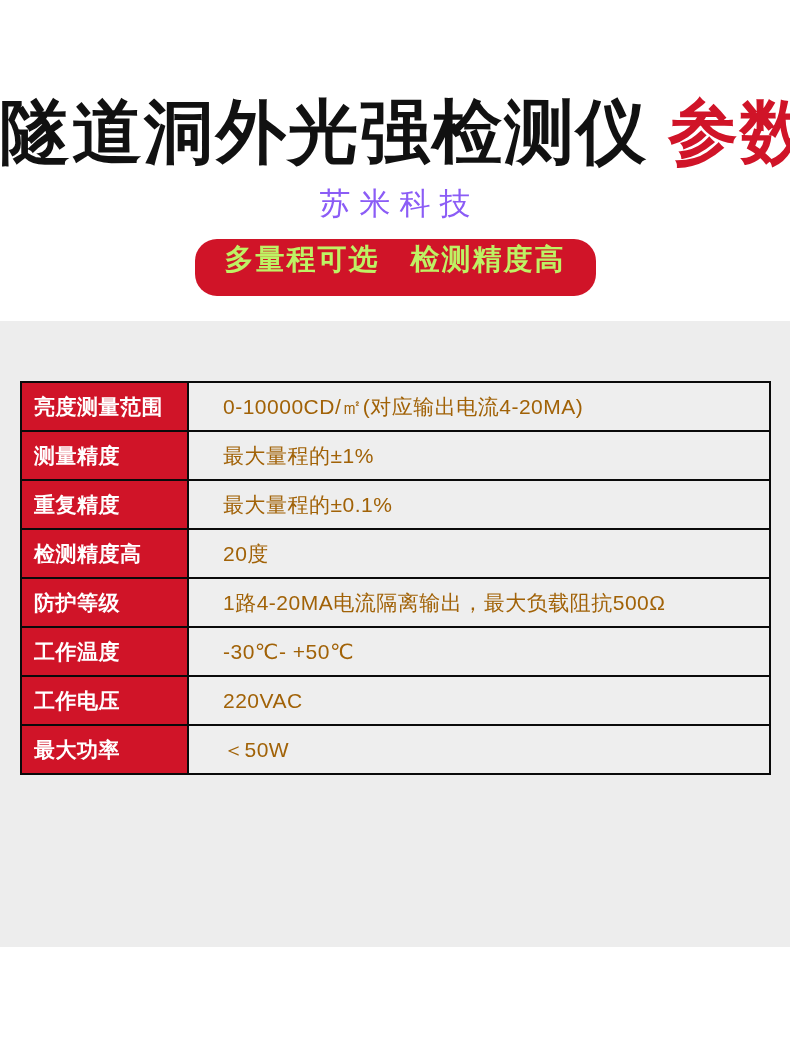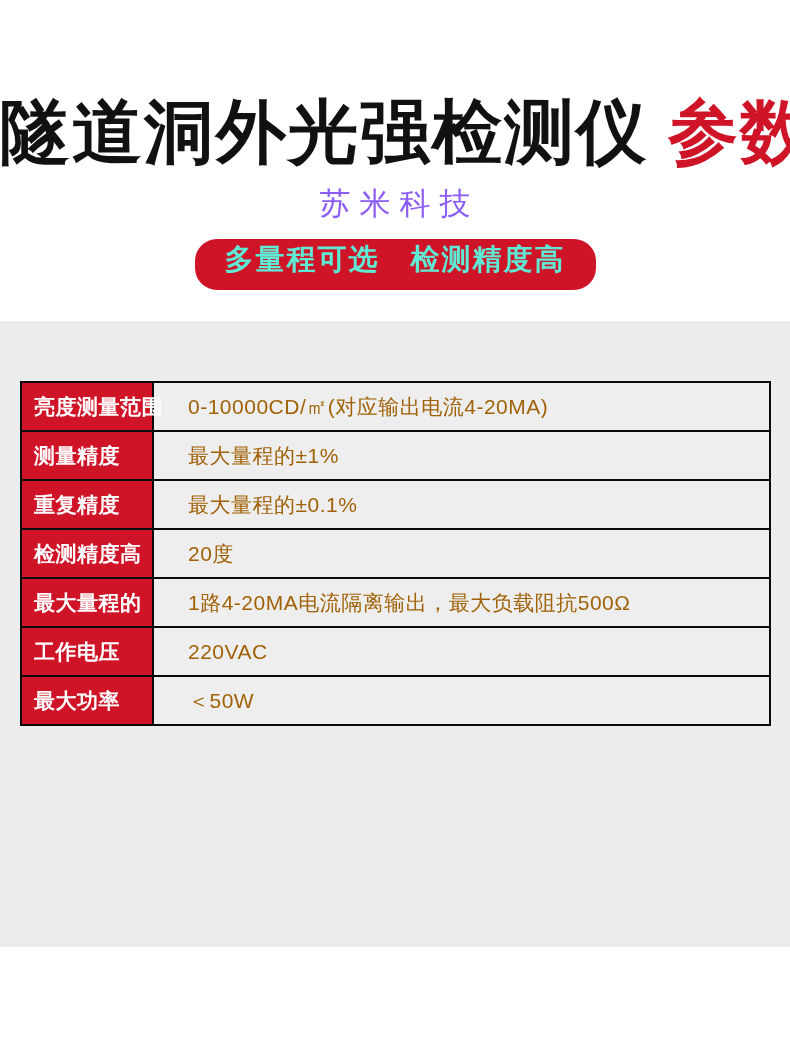--- a/index.html
+++ b/index.html
@@ -43,26 +43,26 @@
     margin-top: 12px;
     font-size: 31px;
     font-weight: normal;
     color: #8b5cf6;
     letter-spacing: 9px;
     text-indent: 9px; 
   }
   .banner-pill {
     display: inline-block;
     margin-top: 14px;
-    height: 51px;
+    height: 57px;
     line-height: 41px;
     padding: 0 30px;
     border-radius: 22px;
     background: var(--accent);
-    color: #5eead4;
+    color: #bef264;
     font-size: 29px;
     font-weight: bold;
     letter-spacing: 2px;
     white-space: nowrap;
   }
   
   .gray-section {
     background: var(--section-bg);
     height: 626px;
     padding-top: 60px;
@@ -73,21 +73,21 @@
     margin-left: 20px;
     table-layout: fixed;
   }
   .spec-table th,
   .spec-table td {
     border: 2px solid var(--border);
     height: 49px;
     vertical-align: middle;
   }
   .spec-table th.spec-label {
-    width: 132px;
+    width: 167px;
     background: var(--accent);
     color: #ffffff;
     font-size: 21px;
     font-weight: bold;
     text-align: left;
     padding: 0 4px 0 12px;
     letter-spacing: 0.5px;
     white-space: nowrap;
   }
   .spec-table td.spec-value {
@@ -132,26 +132,30 @@
     <th class="spec-label">重复精度</th>
     <td class="spec-value">最大量程的±0.1%</td>
   </tr>
 
   <tr class="spec-row">
     <th class="spec-label">检测精度高</th>
     <td class="spec-value">20度</td>
   </tr>
 
   <tr class="spec-row">
-    <th class="spec-label">最大量程的</th>
+    <th class="spec-label">防护等级</th>
     <td class="spec-value">1路4-20MA电流隔离输出，最大负载阻抗500Ω</td>
   </tr>
 
 
 
+  <tr class="spec-row">
+    <th class="spec-label">工作温度</th>
+    <td class="spec-value">-30℃- +50℃</td>
+  </tr>
 
   <tr class="spec-row">
     <th class="spec-label">工作电压</th>
     <td class="spec-value">220VAC</td>
   </tr>
 
   <tr class="spec-row">
     <th class="spec-label">最大功率</th>
     <td class="spec-value">＜50W</td>
   </tr>

